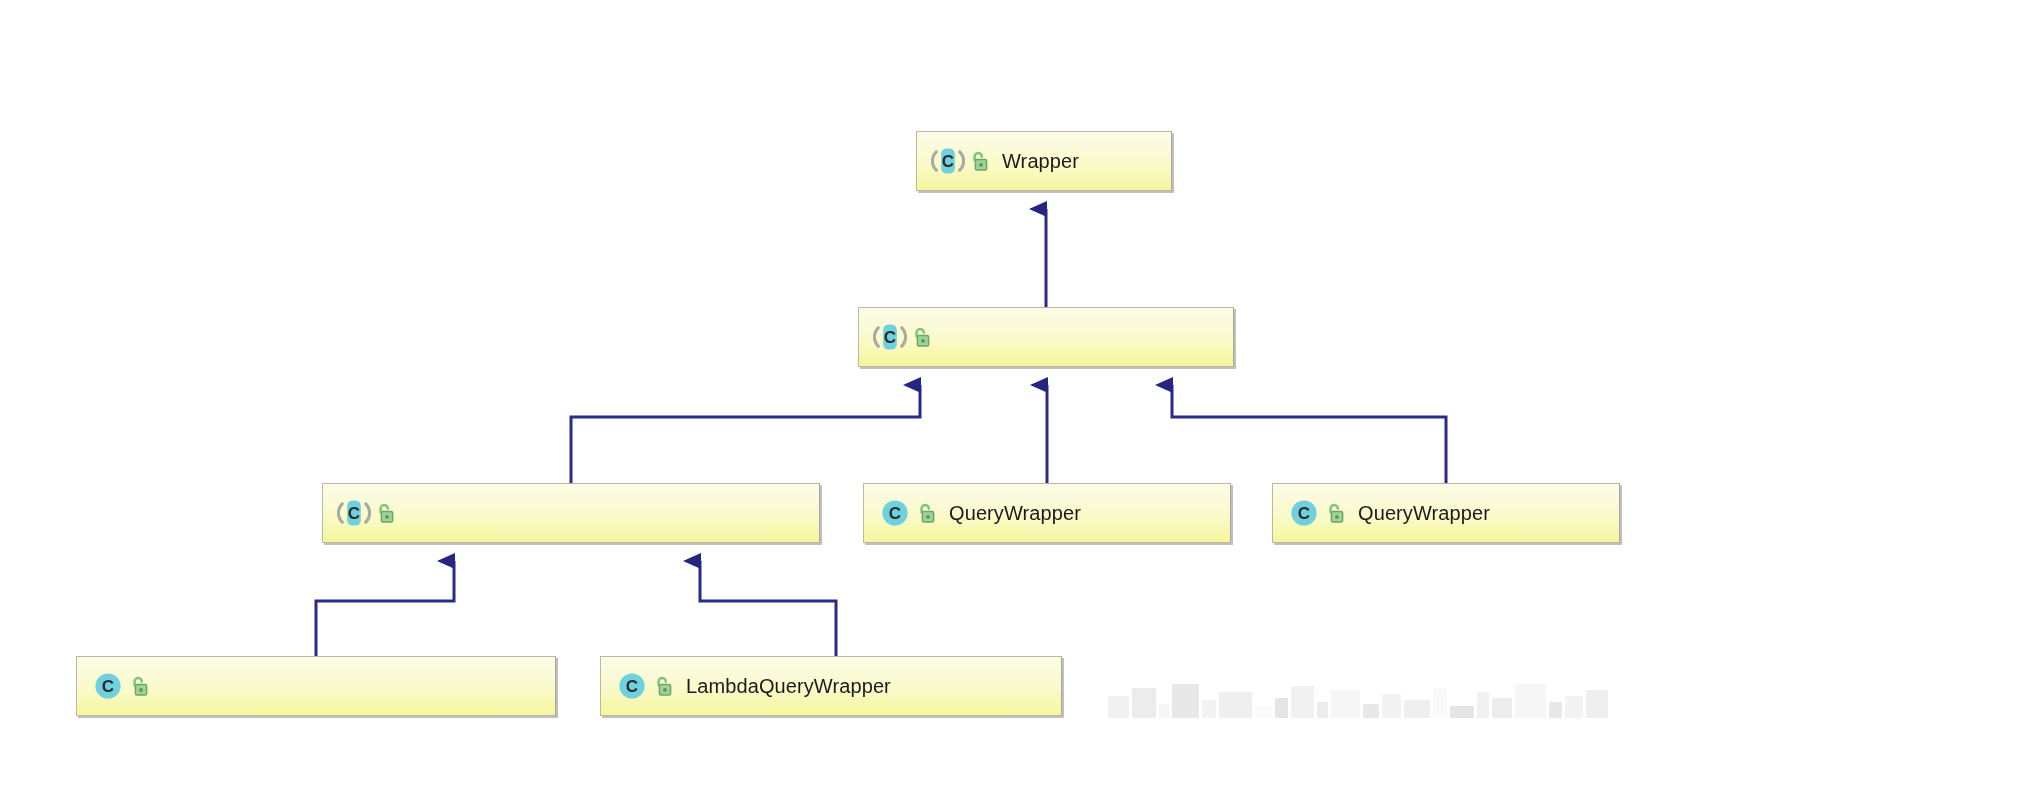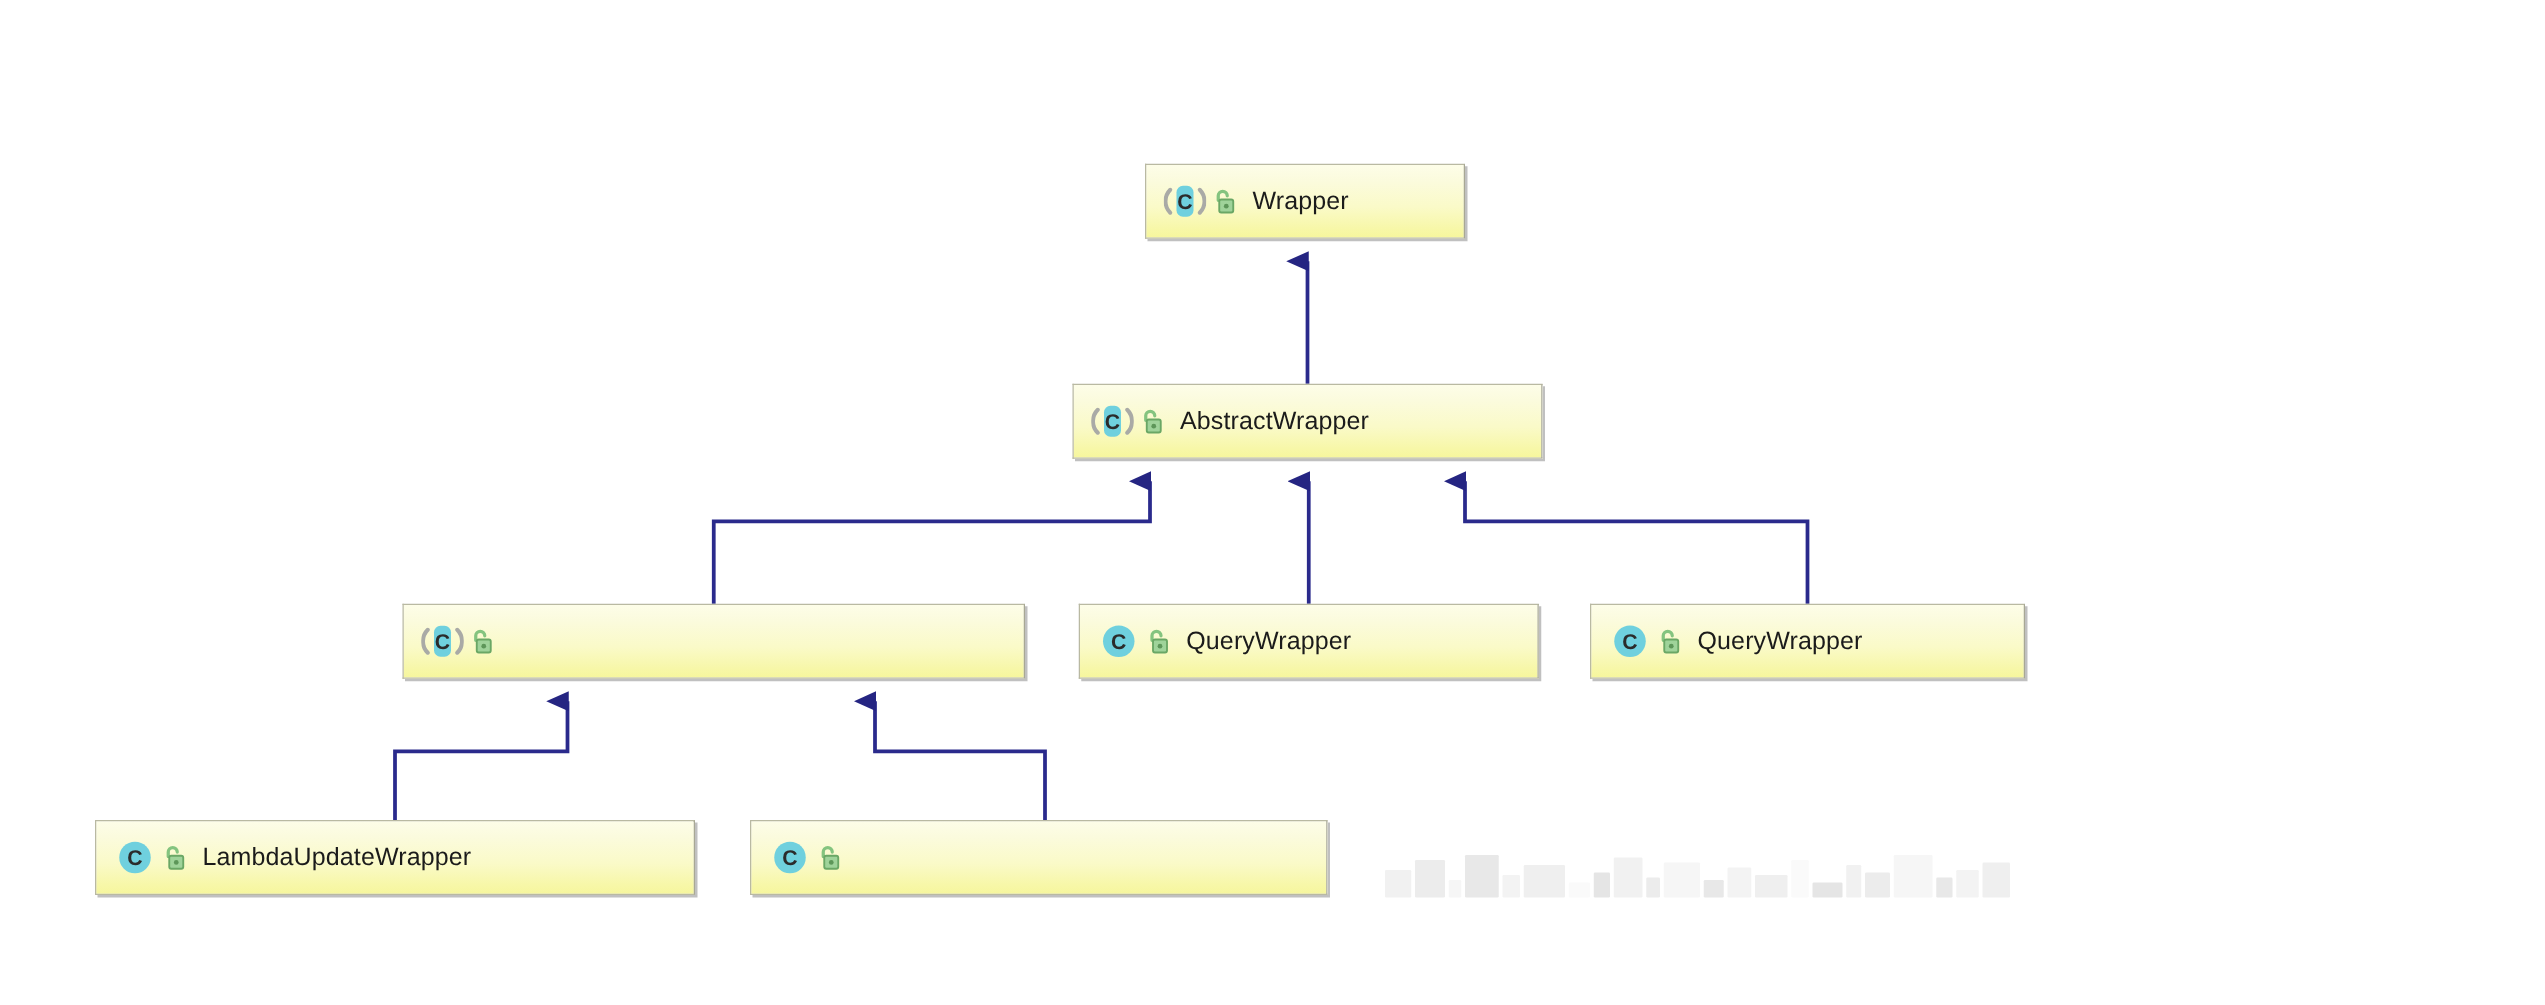--- a/index.html
+++ b/index.html
@@ -130,21 +130,20 @@
               <path d="M28.8 7.8 A 13 13 0 0 1 28.8 26.2" stroke="#a9aaa6" stroke-width="3.2" fill="none" stroke-linecap="round"></path>
               <rect x="10.2" y="4.6" width="13.6" height="24.8" rx="5.2" ry="5.2" fill="#6fd0de"></rect>
               <text x="17" y="23.4" text-anchor="middle" font-family="Liberation Sans, sans-serif" font-size="17" font-weight="bold" fill="#2b2b2b">C</text>
             </svg></span>
           <span class="icon-lock"><svg viewBox="0 0 20 22" width="20" height="22">
               <path d="M5.6 10.2 V6.6 a3.6 3.6 0 0 1 7.2 0" stroke="#84c47f" stroke-width="2.6" fill="none" stroke-linecap="round"></path>
               <rect x="6.4" y="9.6" width="11.2" height="10.4" rx="1.6" ry="1.6" fill="#9fd39a" stroke="#6aa765" stroke-width="1.5"></rect>
               <circle cx="12" cy="14.9" r="1.9" fill="#5d9659"></circle>
             </svg></span>
         </span>
-        <span class="node-label">AbstractWrapper</span>
       </div>
       <div class="uml-node" style="left: 322px; top: 483px; width: 498px; height: 60px;">
         <span class="node-icons">
           <span class="icon-class"><svg viewBox="0 0 34 34" width="34" height="34">
               <path d="M5.2 7.8 A 13 13 0 0 0 5.2 26.2" stroke="#a9aaa6" stroke-width="3.2" fill="none" stroke-linecap="round"></path>
               <path d="M28.8 7.8 A 13 13 0 0 1 28.8 26.2" stroke="#a9aaa6" stroke-width="3.2" fill="none" stroke-linecap="round"></path>
               <rect x="10.2" y="4.6" width="13.6" height="24.8" rx="5.2" ry="5.2" fill="#6fd0de"></rect>
               <text x="17" y="23.4" text-anchor="middle" font-family="Liberation Sans, sans-serif" font-size="17" font-weight="bold" fill="#2b2b2b">C</text>
             </svg></span>
           <span class="icon-lock"><svg viewBox="0 0 20 22" width="20" height="22">
@@ -187,34 +186,34 @@
           <span class="icon-class"><svg viewBox="0 0 34 34" width="34" height="34">
               <circle cx="17" cy="17" r="12.6" fill="#6fd0de"></circle>
               <text x="17" y="23.4" text-anchor="middle" font-family="Liberation Sans, sans-serif" font-size="17" font-weight="bold" fill="#2b2b2b">C</text>
             </svg></span>
           <span class="icon-lock"><svg viewBox="0 0 20 22" width="20" height="22">
               <path d="M5.6 10.2 V6.6 a3.6 3.6 0 0 1 7.2 0" stroke="#84c47f" stroke-width="2.6" fill="none" stroke-linecap="round"></path>
               <rect x="6.4" y="9.6" width="11.2" height="10.4" rx="1.6" ry="1.6" fill="#9fd39a" stroke="#6aa765" stroke-width="1.5"></rect>
               <circle cx="12" cy="14.9" r="1.9" fill="#5d9659"></circle>
             </svg></span>
         </span>
-        <span class="node-label">LambdaUpdateWrapper</span>
       </div>
       <div class="uml-node" style="left: 600px; top: 656px; width: 462px; height: 60px;">
         <span class="node-icons">
           <span class="icon-class"><svg viewBox="0 0 34 34" width="34" height="34">
               <circle cx="17" cy="17" r="12.6" fill="#6fd0de"></circle>
               <text x="17" y="23.4" text-anchor="middle" font-family="Liberation Sans, sans-serif" font-size="17" font-weight="bold" fill="#2b2b2b">C</text>
             </svg></span>
           <span class="icon-lock"><svg viewBox="0 0 20 22" width="20" height="22">
               <path d="M5.6 10.2 V6.6 a3.6 3.6 0 0 1 7.2 0" stroke="#84c47f" stroke-width="2.6" fill="none" stroke-linecap="round"></path>
               <rect x="6.4" y="9.6" width="11.2" height="10.4" rx="1.6" ry="1.6" fill="#9fd39a" stroke="#6aa765" stroke-width="1.5"></rect>
               <circle cx="12" cy="14.9" r="1.9" fill="#5d9659"></circle>
             </svg></span>
         </span>
+        <span class="node-label">LambdaQueryWrapper</span>
       </div>
     </div>
 
   <div id="watermark" style="left: 1108px; top: 678px; width: 500px; height: 40px;">
       <i style="width: 26px; height: 22px; background: rgb(241, 241, 241);"></i>
       <i style="width: 30px; height: 30px; background: rgb(236, 236, 236);"></i>
       <i style="width: 12px; height: 14px; background: rgb(246, 246, 246);"></i>
       <i style="width: 34px; height: 34px; background: rgb(232, 232, 232);"></i>
       <i style="width: 18px; height: 18px; background: rgb(243, 243, 243);"></i>
       <i style="width: 40px; height: 26px; background: rgb(239, 239, 239);"></i>

